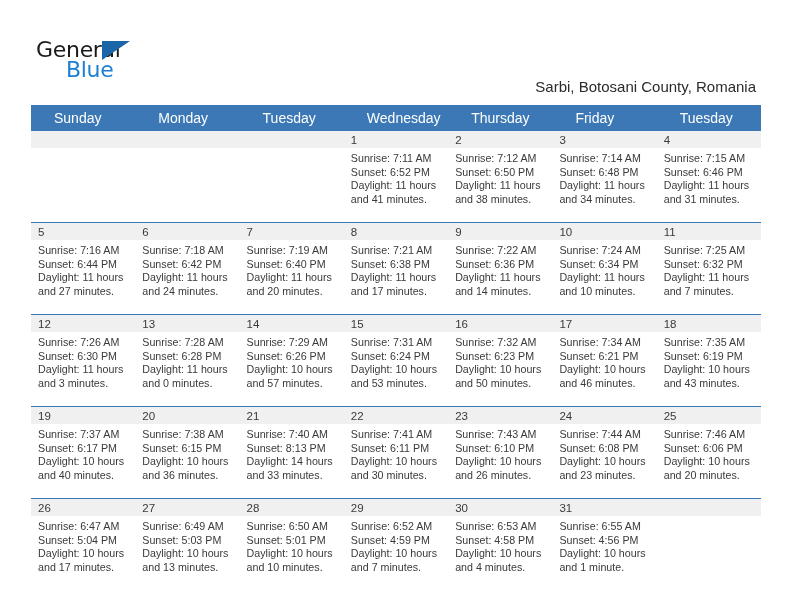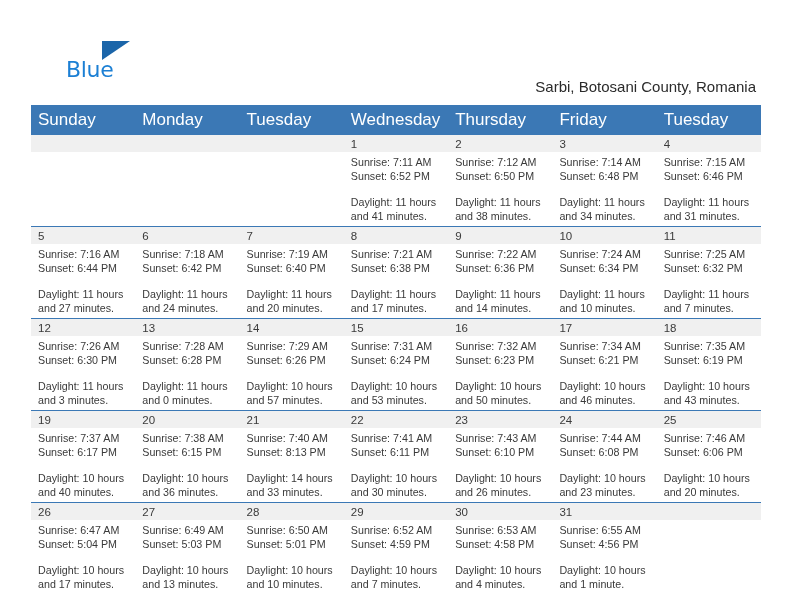--- a/index.html
+++ b/index.html
@@ -79,24 +79,24 @@
     width: 730px;
   }
   table.cal {
     width: 730px;
     border-collapse: collapse;
     table-layout: fixed;
   }
   table.cal th {
     background: #3b78b5;
     color: #ffffff;
-    font-size: 17px;
+    font-size: 14px;
     font-weight: normal;
     text-align: left;
-    padding: 5px 0 5px 7px;
+    padding: 5px 0 5px 23px;
     height: 20px;
     border: none;
   }
   table.cal td {
     vertical-align: top;
     padding: 0;
     border: none;
     border-top: 1px solid #3b78b5;
     height: 91px;
     width: 104.28px;
@@ -118,29 +118,30 @@
     line-height: 16px;
   }
   .cell.empty .daynum-band { color: transparent; }
   .info {
     padding: 4px 6px 0 7px;
     font-size: 10.7px;
     line-height: 13.6px;
     color: #3a3a3a;
   }
   .info div { white-space: nowrap; }
-  .info .wrap { white-space: normal; margin-top: 13px; }
+  .info .wrap { white-space: normal; }
 </style>
 </head>
 <body>
 
 <div class="page">
 
   <div class="header">
     <div class="logo">
+      <span class="logo-general">General</span>
       <span class="logo-tri"></span>
       <span class="logo-blue">Blue</span>
     </div>
     <div class="subtitle">Sarbi, Botosani County, Romania</div>
   </div>
 
   <div class="calendar">
     <table class="cal">
       <thead>
         <tr>

